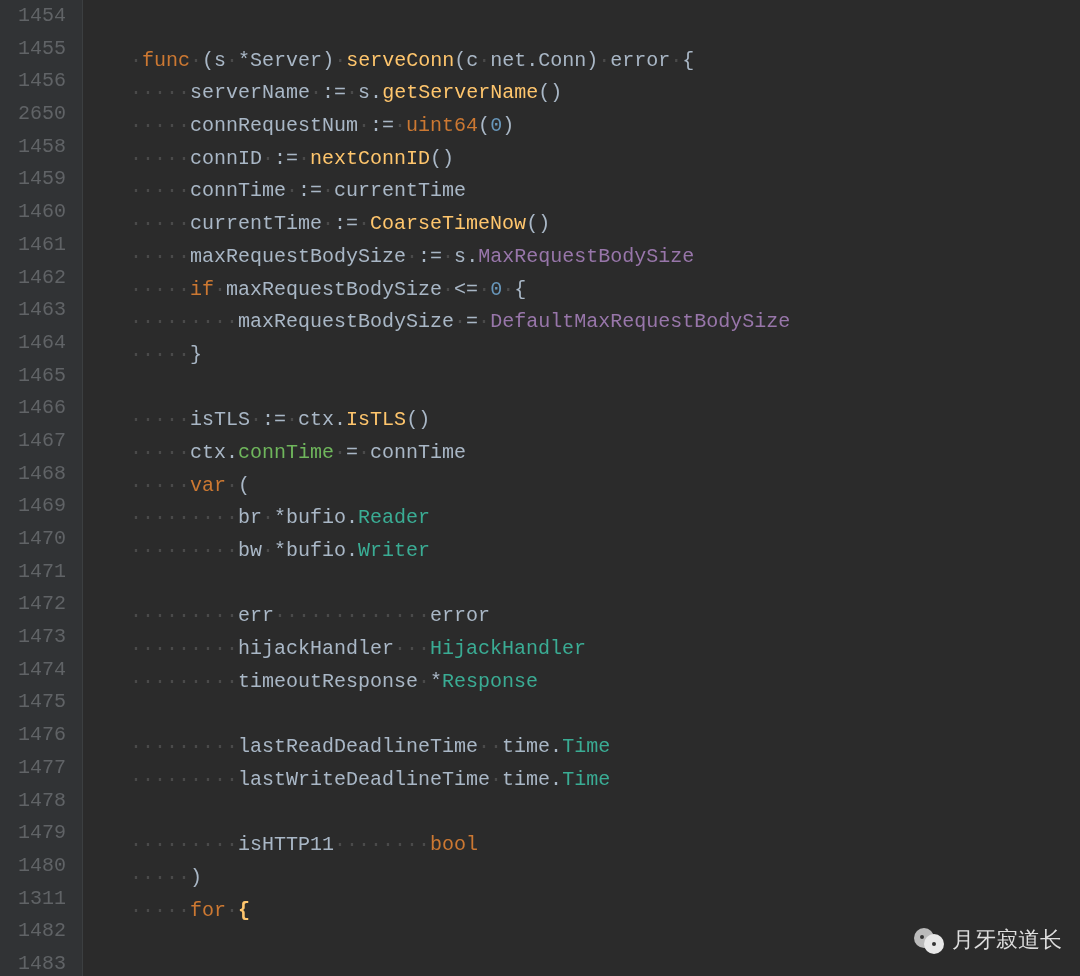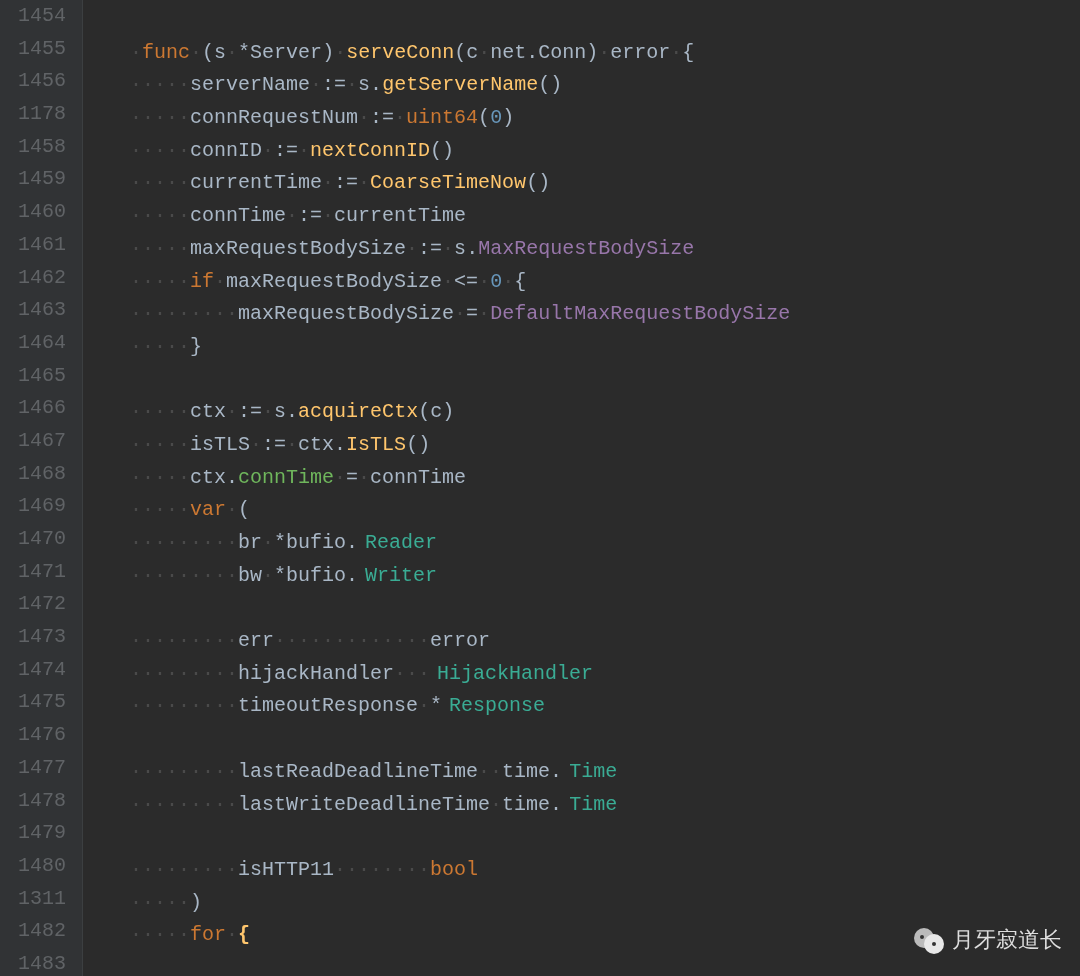--- a/index.html
+++ b/index.html
@@ -36,35 +36,35 @@
   }
   .fold-col {
     width: 48px;
     background: #2b2b2b;
     border-left: 1px solid #3c3f41;
     flex-shrink: 0;
   }
   .code-area {
     flex: 1;
     background: #2b2b2b;
-    padding-top: 4px;
+    padding-top: 12px;
     position: relative;
   }
   .code-line {
     height: 32.7px;
     line-height: 32.7px;
     white-space: pre;
     font-size: 20px;
     position: relative;
   }
   .kw { color: #cc7832; } 
   .var { color: #9876aa; }
   .num { color: #6897bb; }
   .fn { color: #ffc66d; } 
-  .ty { color: #3aac94; margin-left: 7px; } 
+  .ty { color: #3aac94; } 
   .id { color: #a9b7c6; }
   .op { color: #a9b7c6; }
   .paren { color: #a9b7c6; }
   .brace { color: #a9b7c6; }
   .brack-hi { color: #ffc66d; font-weight: bold; }
   .mfield { color: #6fb65c; }
   .ws-dot { color: #4a4a4a; }
 
   .watermark {
     position: absolute;
@@ -101,21 +101,21 @@
   .wm-icon .d2 { position:absolute; width:4px;height:4px;background:#333;border-radius:50%; left:18px; top:18px;}
 </style>
 </head>
 <body>
 
 <div class="editor">
   <div class="gutter">
     <div class="gutter-line">1454</div>
     <div class="gutter-line">1455</div>
     <div class="gutter-line">1456</div>
-    <div class="gutter-line">1178</div>
+    <div class="gutter-line">2650</div>
     <div class="gutter-line">1458</div>
     <div class="gutter-line">1459</div>
     <div class="gutter-line">1460</div>
     <div class="gutter-line">1461</div>
     <div class="gutter-line">1462</div>
     <div class="gutter-line">1463</div>
     <div class="gutter-line">1464</div>
     <div class="gutter-line">1465</div>
     <div class="gutter-line">1466</div>
     <div class="gutter-line">1467</div>
@@ -142,35 +142,34 @@
     <div class="code-line"> </div>
 
     <div class="code-line"><span class="ws-dot">·</span><span class="kw">func</span><span class="ws-dot">·</span><span class="paren">(</span><span class="id">s</span><span class="ws-dot">·</span><span class="op">*</span><span class="id">Server</span><span class="paren">)</span><span class="ws-dot">·</span><span class="fn">serveConn</span><span class="paren">(</span><span class="id">c</span><span class="ws-dot">·</span><span class="id">net</span><span class="op">.</span><span class="id">Conn</span><span class="paren">)</span><span class="ws-dot">·</span><span class="id">error</span><span class="ws-dot">·</span><span class="brace">{</span></div>
 
     <div class="code-line"><span class="ws-dot">·····</span><span class="id">serverName</span><span class="ws-dot">·</span><span class="op">:=</span><span class="ws-dot">·</span><span class="id">s</span><span class="op">.</span><span class="fn">getServerName</span><span class="paren">()</span></div>
 
     <div class="code-line"><span class="ws-dot">·····</span><span class="id">connRequestNum</span><span class="ws-dot">·</span><span class="op">:=</span><span class="ws-dot">·</span><span class="kw">uint64</span><span class="paren">(</span><span class="num">0</span><span class="paren">)</span></div>
 
     <div class="code-line"><span class="ws-dot">·····</span><span class="id">connID</span><span class="ws-dot">·</span><span class="op">:=</span><span class="ws-dot">·</span><span class="fn">nextConnID</span><span class="paren">()</span></div>
 
+    <div class="code-line"><span class="ws-dot">·····</span><span class="id">connTime</span><span class="ws-dot">·</span><span class="op">:=</span><span class="ws-dot">·</span><span class="id">currentTime</span></div>
+
     <div class="code-line"><span class="ws-dot">·····</span><span class="id">currentTime</span><span class="ws-dot">·</span><span class="op">:=</span><span class="ws-dot">·</span><span class="fn">CoarseTimeNow</span><span class="paren">()</span></div>
 
-    <div class="code-line"><span class="ws-dot">·····</span><span class="id">connTime</span><span class="ws-dot">·</span><span class="op">:=</span><span class="ws-dot">·</span><span class="id">currentTime</span></div>
-
     <div class="code-line"><span class="ws-dot">·····</span><span class="id">maxRequestBodySize</span><span class="ws-dot">·</span><span class="op">:=</span><span class="ws-dot">·</span><span class="id">s</span><span class="op">.</span><span class="var">MaxRequestBodySize</span></div>
 
     <div class="code-line"><span class="ws-dot">·····</span><span class="kw">if</span><span class="ws-dot">·</span><span class="id">maxRequestBodySize</span><span class="ws-dot">·</span><span class="op">&lt;=</span><span class="ws-dot">·</span><span class="num">0</span><span class="ws-dot">·</span><span class="brace">{</span></div>
 
     <div class="code-line"><span class="ws-dot">·········</span><span class="id">maxRequestBodySize</span><span class="ws-dot">·</span><span class="op">=</span><span class="ws-dot">·</span><span class="var">DefaultMaxRequestBodySize</span></div>
 
     <div class="code-line"><span class="ws-dot">·····</span><span class="brace">}</span></div>
 
     <div class="code-line"> </div>
 
-    <div class="code-line"><span class="ws-dot">·····</span><span class="id">ctx</span><span class="ws-dot">·</span><span class="op">:=</span><span class="ws-dot">·</span><span class="id">s</span><span class="op">.</span><span class="fn">acquireCtx</span><span class="paren">(</span><span class="id">c</span><span class="paren">)</span></div>
 
     <div class="code-line"><span class="ws-dot">·····</span><span class="id">isTLS</span><span class="ws-dot">·</span><span class="op">:=</span><span class="ws-dot">·</span><span class="id">ctx</span><span class="op">.</span><span class="fn">IsTLS</span><span class="paren">()</span></div>
 
     <div class="code-line"><span class="ws-dot">·····</span><span class="id">ctx</span><span class="op">.</span><span class="mfield">connTime</span><span class="ws-dot">·</span><span class="op">=</span><span class="ws-dot">·</span><span class="id">connTime</span></div>
 
     <div class="code-line"><span class="ws-dot">·····</span><span class="kw">var</span><span class="ws-dot">·</span><span class="paren">(</span></div>
 
     <div class="code-line"><span class="ws-dot">·········</span><span class="id">br</span><span class="ws-dot">·</span><span class="op">*</span><span class="id">bufio</span><span class="op">.</span><span class="ty">Reader</span></div>
 
     <div class="code-line"><span class="ws-dot">·········</span><span class="id">bw</span><span class="ws-dot">·</span><span class="op">*</span><span class="id">bufio</span><span class="op">.</span><span class="ty">Writer</span></div>

